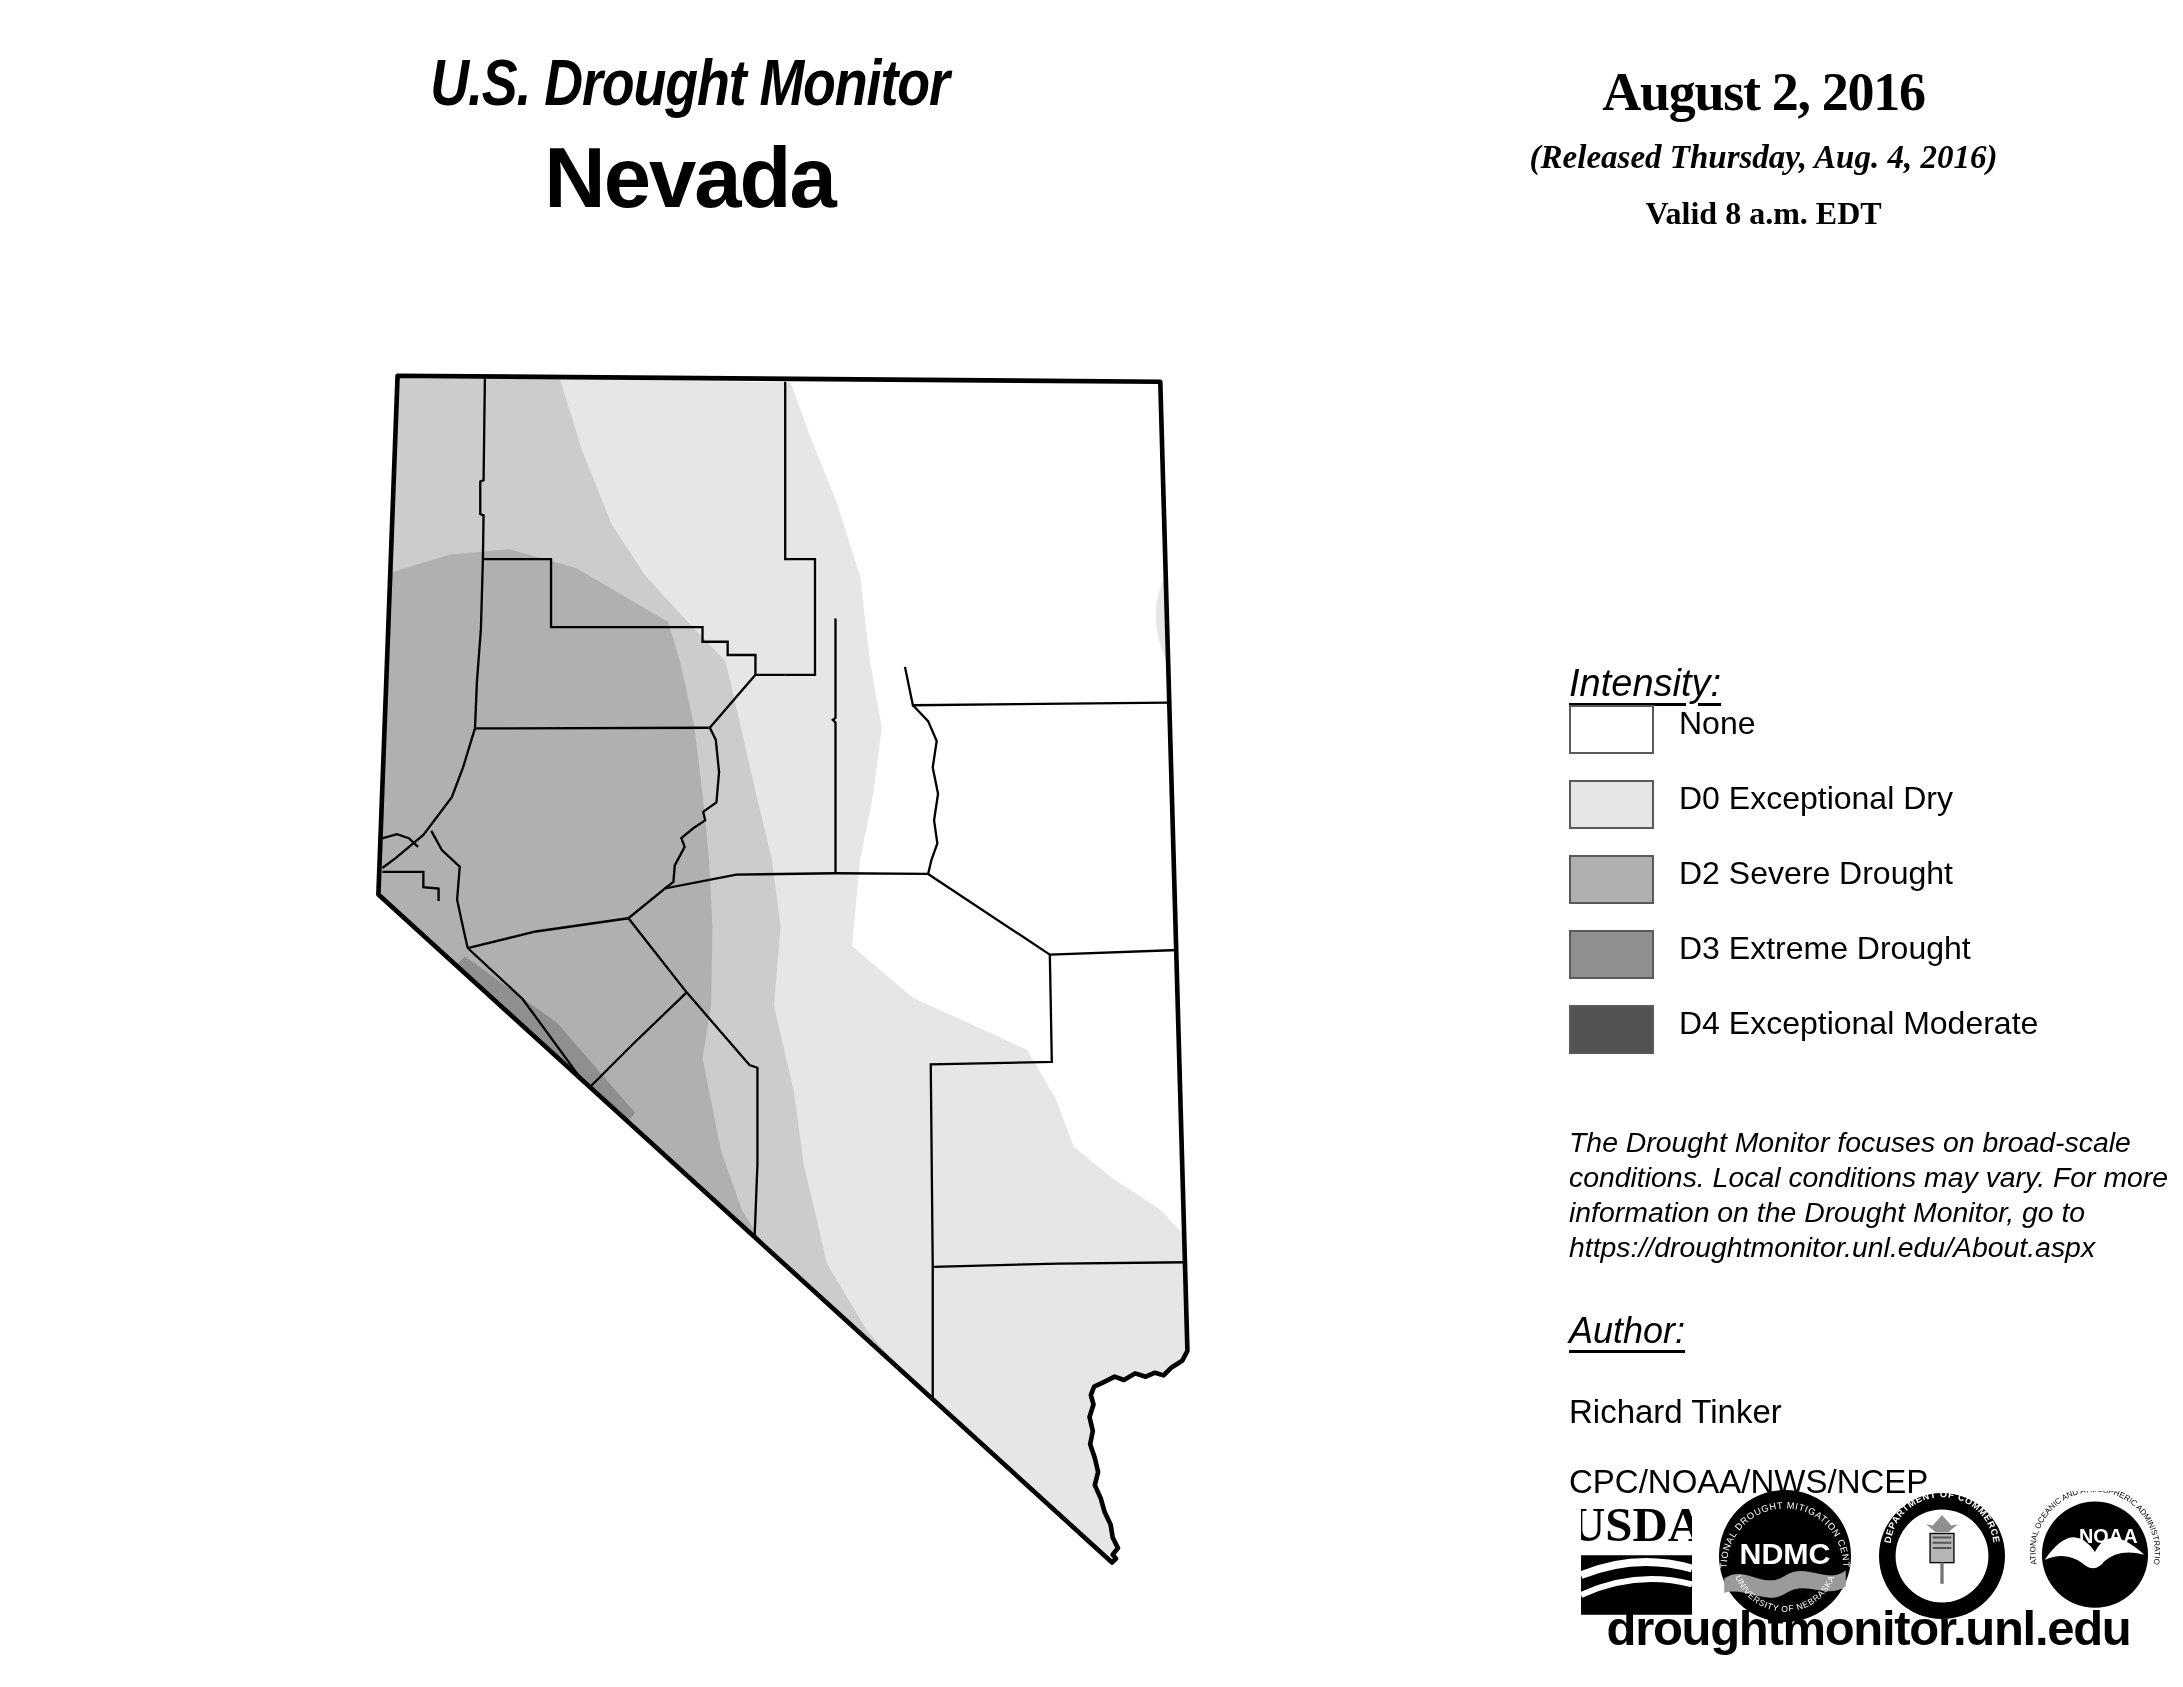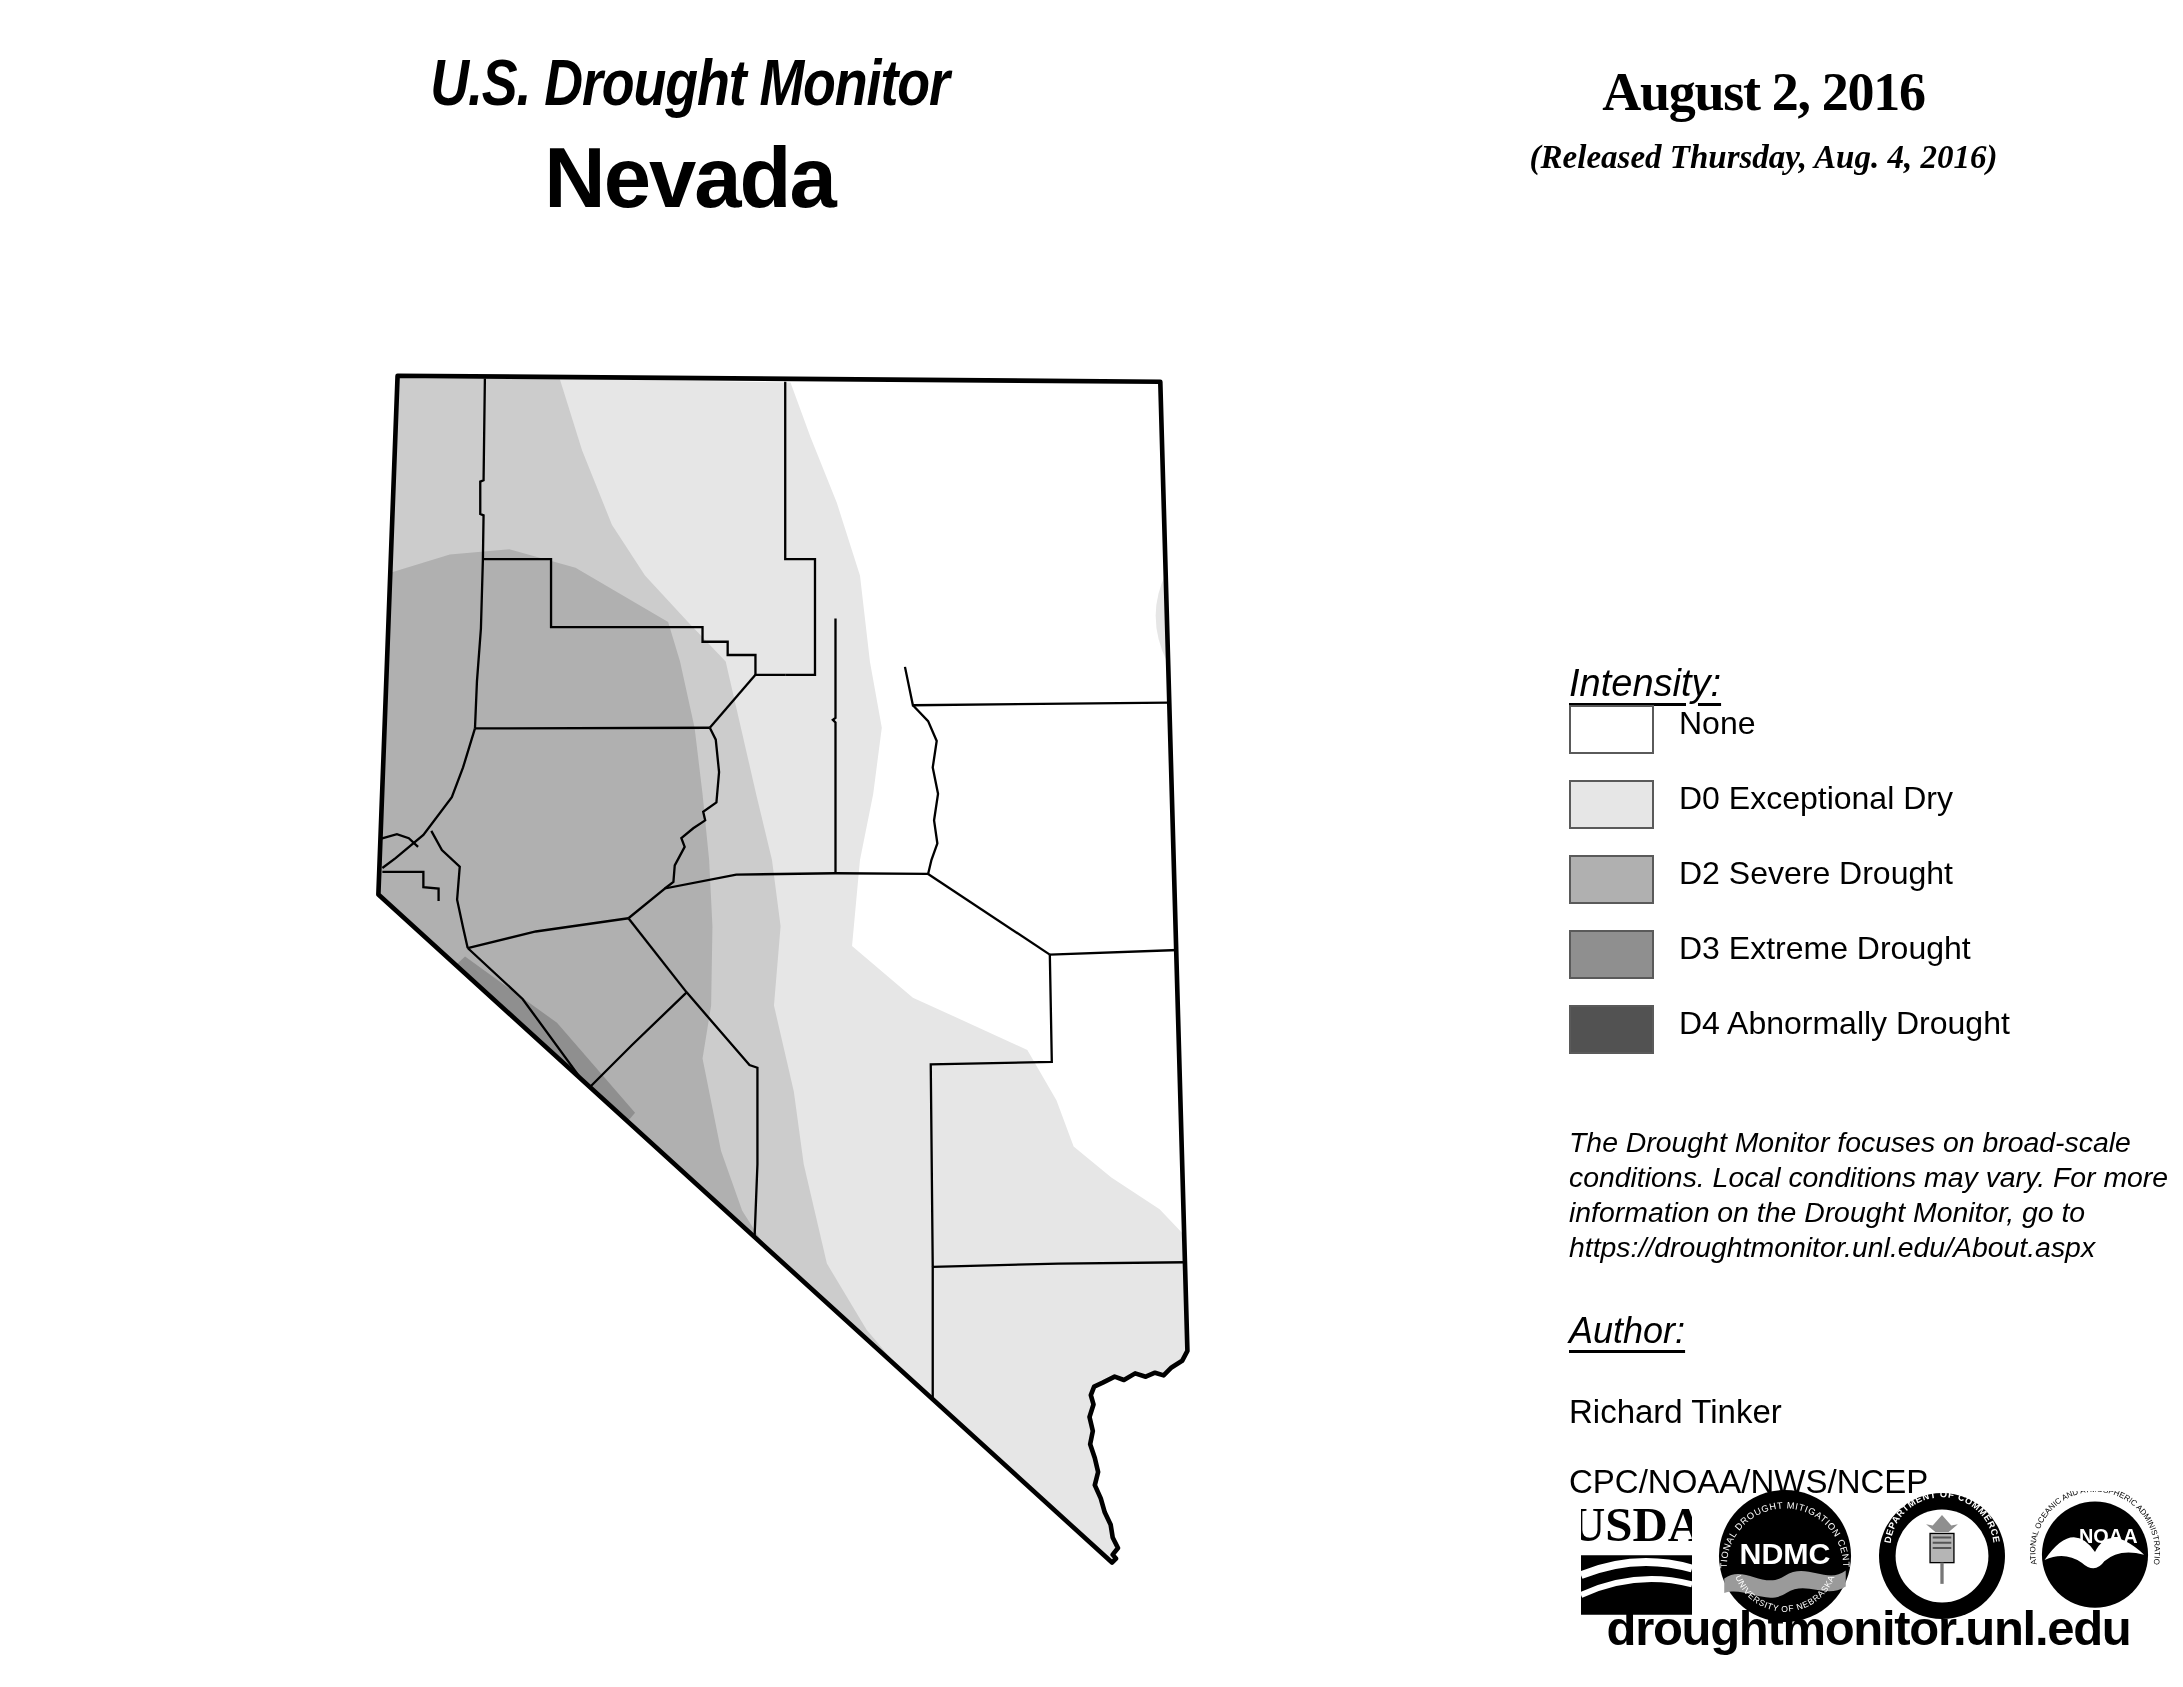--- a/index.html
+++ b/index.html
@@ -81,20 +81,21 @@
 </svg>
 
 <div class="abs title-block">
   <div class="title-line1">U.S. Drought Monitor</div>
   <div class="title-line2">Nevada</div>
 </div>
 
 <div class="abs date-block">
   <div class="date-main">August 2, 2016</div>
   <div class="date-released">(Released Thursday, Aug. 4, 2016)</div>
+  <div class="date-valid">Valid 8 a.m. EDT</div>
 </div>
 
 <div class="abs legend-block">
   <div class="legend-heading">Intensity:</div>
   <div class="legend-row">
     <div class="legend-swatch" style="background: rgb(255, 255, 255);"></div>
     <div class="legend-label">None</div>
   </div>
   <div class="legend-row">
     <div class="legend-swatch" style="background: rgb(230, 230, 230);"></div>
@@ -103,21 +104,21 @@
   <div class="legend-row">
     <div class="legend-swatch" style="background: rgb(176, 176, 176);"></div>
     <div class="legend-label">D2 Severe Drought</div>
   </div>
   <div class="legend-row">
     <div class="legend-swatch" style="background: rgb(143, 143, 143);"></div>
     <div class="legend-label">D3 Extreme Drought</div>
   </div>
   <div class="legend-row">
     <div class="legend-swatch" style="background: rgb(82, 82, 82);"></div>
-    <div class="legend-label">D4 Abnormally Drought</div>
+    <div class="legend-label">D4 Exceptional Moderate</div>
   </div>
 </div>
 
 <div class="abs disclaimer">
   <div>The Drought Monitor focuses on broad-scale</div>
   <div>conditions. Local conditions may vary. For more</div>
   <div>information on the Drought Monitor, go to</div>
   <div>https://droughtmonitor.unl.edu/About.aspx</div>
 </div>
 

